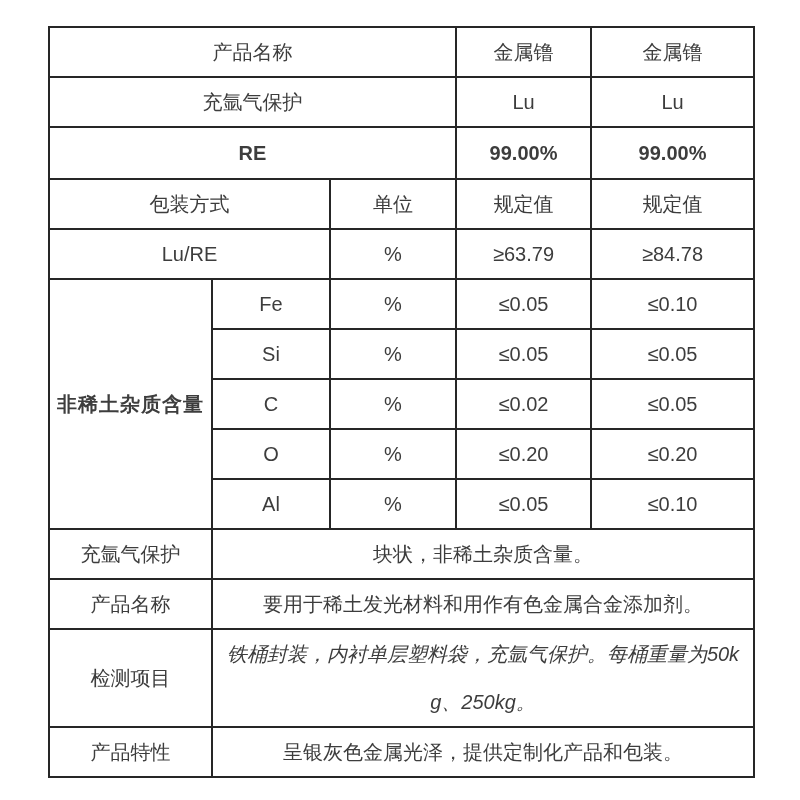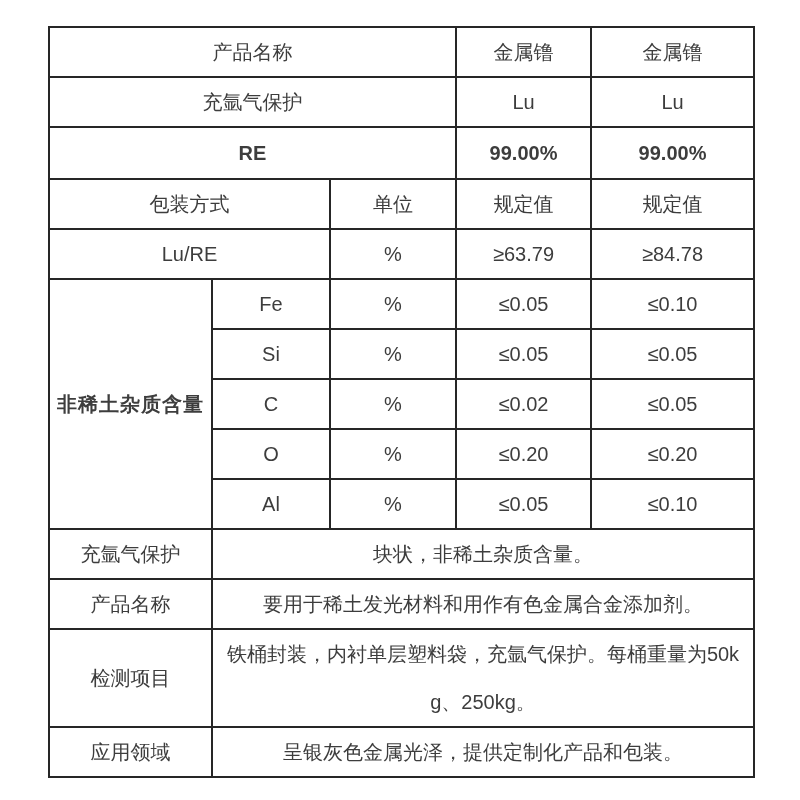--- a/index.html
+++ b/index.html
@@ -26,20 +26,21 @@
     vertical-align: middle;
     padding: 0 4px;
     overflow: hidden;
   }
   tr.r  { height: 50px; }
   tr.r3 { height: 52px; font-weight: bold; }
   tr.r-tall { height: 96px; }
   td.pack-cell .pline {
     line-height: 48px;
     white-space: nowrap;
+    font-style: italic;
   }
   td.group-cell {
     letter-spacing: 1px;
     font-weight: bold;
   }
 </style>
 </head>
 <body>
 
 <table class="spec-table">
@@ -132,17 +133,17 @@
 
   <tr class="r-tall">
     <td>检测项目</td>
     <td colspan="4" class="pack-cell">
       <div class="pline">铁桶封装，内衬单层塑料袋，充氩气保护。每桶重量为50k</div>
       <div class="pline">g、250kg。</div>
     </td>
   </tr>
 
   <tr class="r">
-    <td>应用领域</td>
+    <td>产品特性</td>
     <td colspan="4">呈银灰色金属光泽，提供定制化产品和包装。</td>
   </tr>
 </tbody>
   </table>
 
 </body></html>

